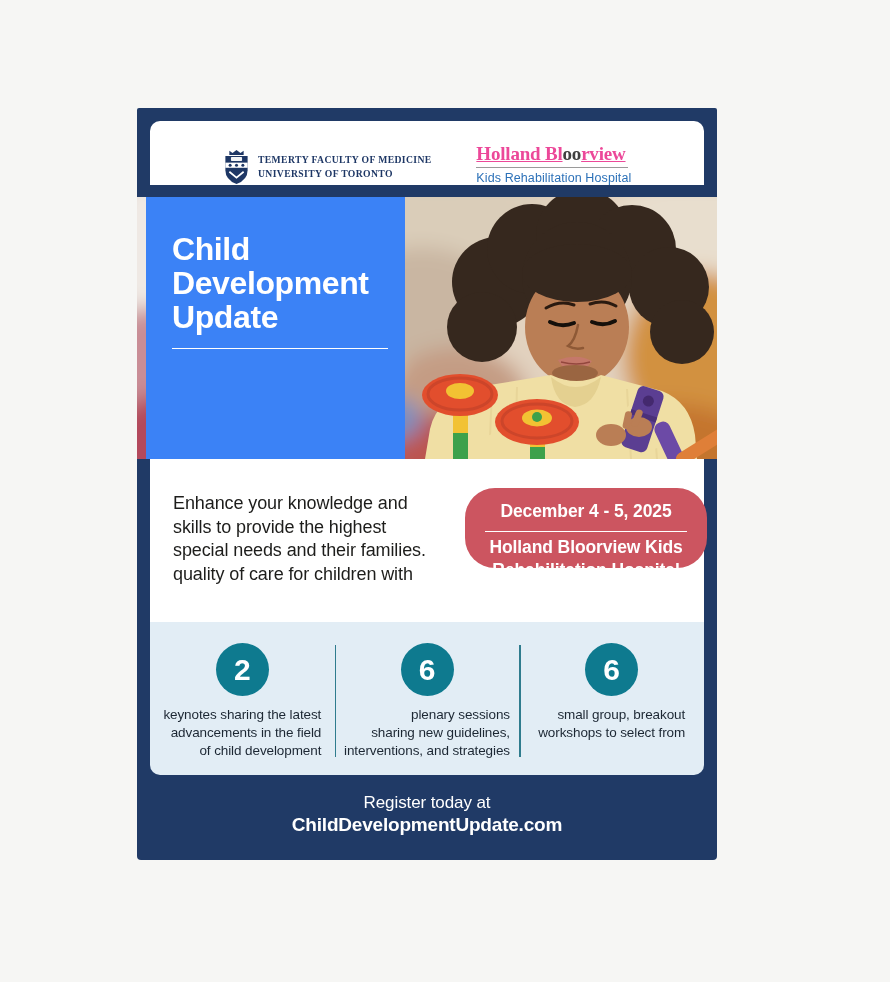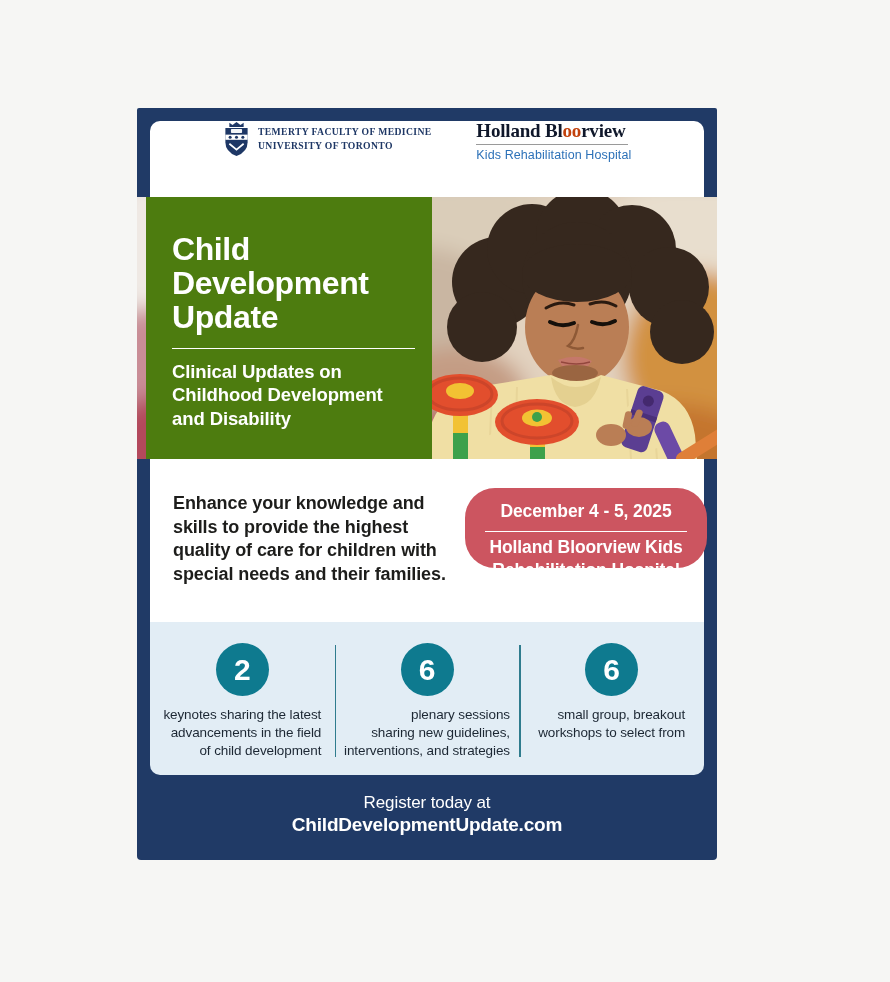--- a/index.html
+++ b/index.html
@@ -6,56 +6,56 @@
   body{
     width:890px;height:982px;background:#F6F6F4;position:relative;overflow:hidden;
     font-family:"Liberation Sans", sans-serif;
   }
   .flyer{
     position:absolute;left:137px;top:108px;width:580px;height:752px;
     background:#203A66;border-radius:2px 2px 4px 4px;
   }
   
   .header-card{
-    position:absolute;left:13px;top:13px;width:554px;height:76px;
+    position:absolute;left:13px;top:13px;width:554px;height:64px;
     background:#ffffff;border-radius:10px 10px 0 0;
-    display:flex;align-items:flex-start;justify-content:center;gap:30px;
+    display:flex;align-items:flex-end;justify-content:center;gap:30px;
   }
   .uoft-logo{display:flex;align-items:center;gap:8px;}
   .uoft-text{
     font-family:"Liberation Serif", serif;color:#1E3765;font-weight:600;
     font-size:10.5px;line-height:1.35;letter-spacing:.4px;
     transform:scaleX(.92);transform-origin:left center;white-space:nowrap;
   }
   .hb-logo{display:flex;flex-direction:column;}
   .hb-name{
     font-family:"Liberation Serif", serif;font-weight:700;font-size:19px;
     letter-spacing:-.2px;white-space:nowrap;line-height:1;
   }
-  .hb-green{color:#0f172a;}
-  .hb-blue{color:#c2410c;}
+  .hb-green{color:#ec4899;text-decoration:underline;}
+  .hb-blue{color:#404040;}
   .hb-divider{border:none;border-top:1px solid #9a9a9a;margin:4px 0 3px 0;width:152px;}
   .hb-sub{color:#2C71B8;font-size:12.5px;font-weight:500;letter-spacing:.1px;white-space:nowrap;}
   
   .banner{position:absolute;left:0;top:89px;width:580px;height:262px;overflow:hidden;}
   .banner svg{position:absolute;left:0;top:0;width:100%;height:100%;display:block;}
   .teal-panel{
-    position:absolute;left:9px;top:0;width:286px;height:262px;background:#4d7c0f;
+    position:absolute;left:9px;top:0;width:259px;height:262px;background:#3b82f6;
     box-sizing:border-box;padding:36px 17px 0 26px;color:#fff;
   }
   .event-title{
     font-size:32px;font-weight:800;line-height:1.06;letter-spacing:-.4px;margin:0;
   }
   .title-divider{border:none;border-top:1.5px solid #fff;margin:13px 0 11px 0;width:100%;}
   .event-subtitle{font-size:18.5px;font-weight:600;line-height:1.28;letter-spacing:-.1px;}
   
   .intro-row{position:absolute;left:13px;top:351px;width:554px;height:163px;background:#fff;}
   .intro-paragraph{
     position:absolute;left:23px;top:33px;color:#1D1D1B;font-size:18px;
-    font-weight:700;line-height:23.5px;letter-spacing:-.1px;
+    font-weight:400;line-height:23.5px;letter-spacing:-.1px;
   }
   .date-box{
     position:absolute;left:315px;top:29px;width:242px;height:80px;background:#CC5560;
     box-sizing:border-box;color:#fff;text-align:center;padding:13px 20px 0 20px;border-radius:30px;
   }
   .date-range{
     font-size:17.5px;font-weight:700;letter-spacing:-.1px;
     padding-bottom:9px;border-bottom:1px solid #fff;
   }
   .venue-name{font-size:17.5px;font-weight:700;line-height:1.32;margin-top:4px;letter-spacing:-.1px;}
@@ -201,30 +201,29 @@
         <rect x="393" y="250" width="15" height="12" fill="#3DA14B"></rect>
         <ellipse cx="400" cy="225" rx="42" ry="23" fill="#E24E2D"></ellipse>
         <ellipse cx="400" cy="224" rx="35" ry="17" fill="none" stroke="#CC452A" stroke-width="3"></ellipse>
         <ellipse cx="400" cy="221" rx="15" ry="8.5" fill="#F2C233"></ellipse>
         <circle cx="400" cy="220" r="5" fill="#3DA14B"></circle>
       </g>
     </svg>
     <div class="teal-panel">
       <h1 class="event-title">Child Development Update</h1>
       <hr class="title-divider">
-      <div class="event-subtitle">Clinical Updates on Childhood Development and Disability</div>
     </div>
   </div>
 
   <div class="intro-row">
     <div class="intro-paragraph">
       <div>Enhance your knowledge and</div>
       <div>skills to provide the highest</div>
+      <div>special needs and their families.</div>
       <div>quality of care for children with</div>
-      <div>special needs and their families.</div>
     </div>
     <div class="date-box">
       <div class="date-range">December 4 - 5, 2025</div>
       <div class="venue-name">Holland Bloorview Kids Rehabilitation Hospital</div>
     </div>
   </div>
 
   <div class="stats-panel">
     <div class="stat-item">
       <div class="stat-circle">2</div>

